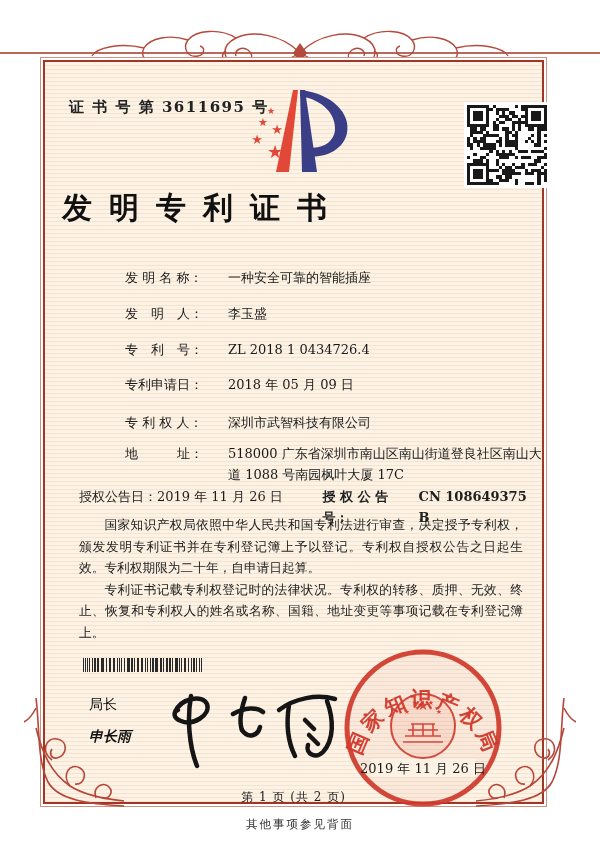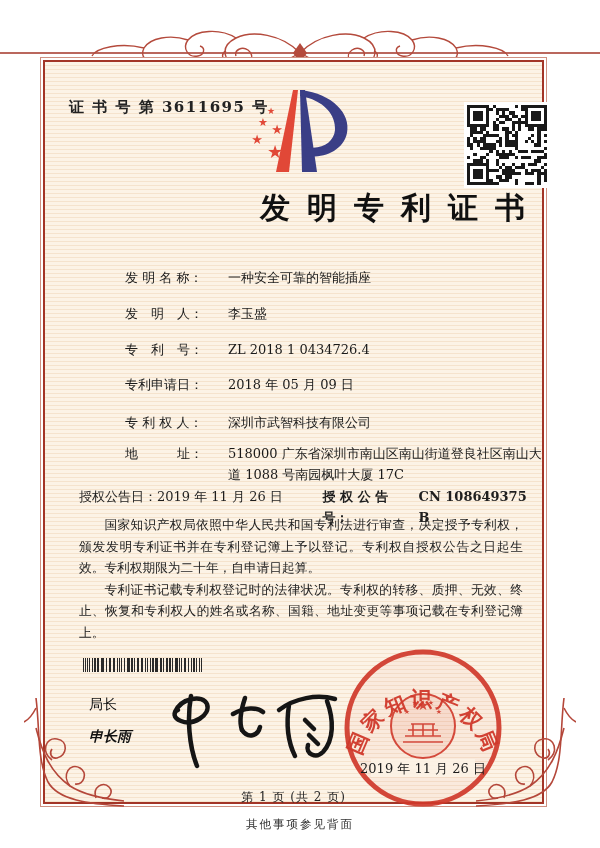--- a/index.html
+++ b/index.html
@@ -17,22 +17,22 @@
     border:2.5px solid #a33527;
     background:repeating-linear-gradient(180deg,#fcf3e6 0px,#fcf3e6 3px,#f5e3cd 3px,#f5e3cd 4px); }
 
   .cert-no { position:absolute; left:24px; top:36px; font-size:15px; letter-spacing:1.5px; color:#222;font-weight:bold; }
 
   #logo { position:absolute; left:190px; top:14px; width:142px; height:108px; }
   #qr { position:absolute; left:419px; top:40px; width:86px; height:86px; background:#fff;
     padding:3px; display:grid; grid-template-columns:repeat(25,1fr); grid-template-rows:repeat(25,1fr); }
   #qr .qd { background:#191919; }
 
-  .title { position:absolute; top:126px; width:100%; text-align:right;
-    font-size:30px; font-weight:600; letter-spacing:17px; padding-left:35px; color:#101010; }
+  .title { position:absolute; top:126px; width:100%; text-align:left;
+    font-size:30px; font-weight:600; letter-spacing:17px; padding-left:17px; color:#101010; }
 
   .frow { position:absolute; left:34px; font-size:13px; line-height:21px; display:flex; color:#1a1a1a;margin-left:46px; }
   .flabel { flex:0 0 103px; white-space:nowrap; }
   .fvalue { max-width:338px; }
   .r0{top:205px} .r1{top:241px} .r2{top:277px} .r3{top:312px} .r4{top:350px} .r5{top:381px}
   .grant-row { position:absolute; left:34px; top:424px; font-size:13px; line-height:21px; display:flex; }
   .grant-left { width:244px; display:flex; }
   .grant-right { display:flex;font-weight:bold; }
 
   .body-text { position:absolute; left:34px; top:452px; width:444px; font-size:12.7px;

